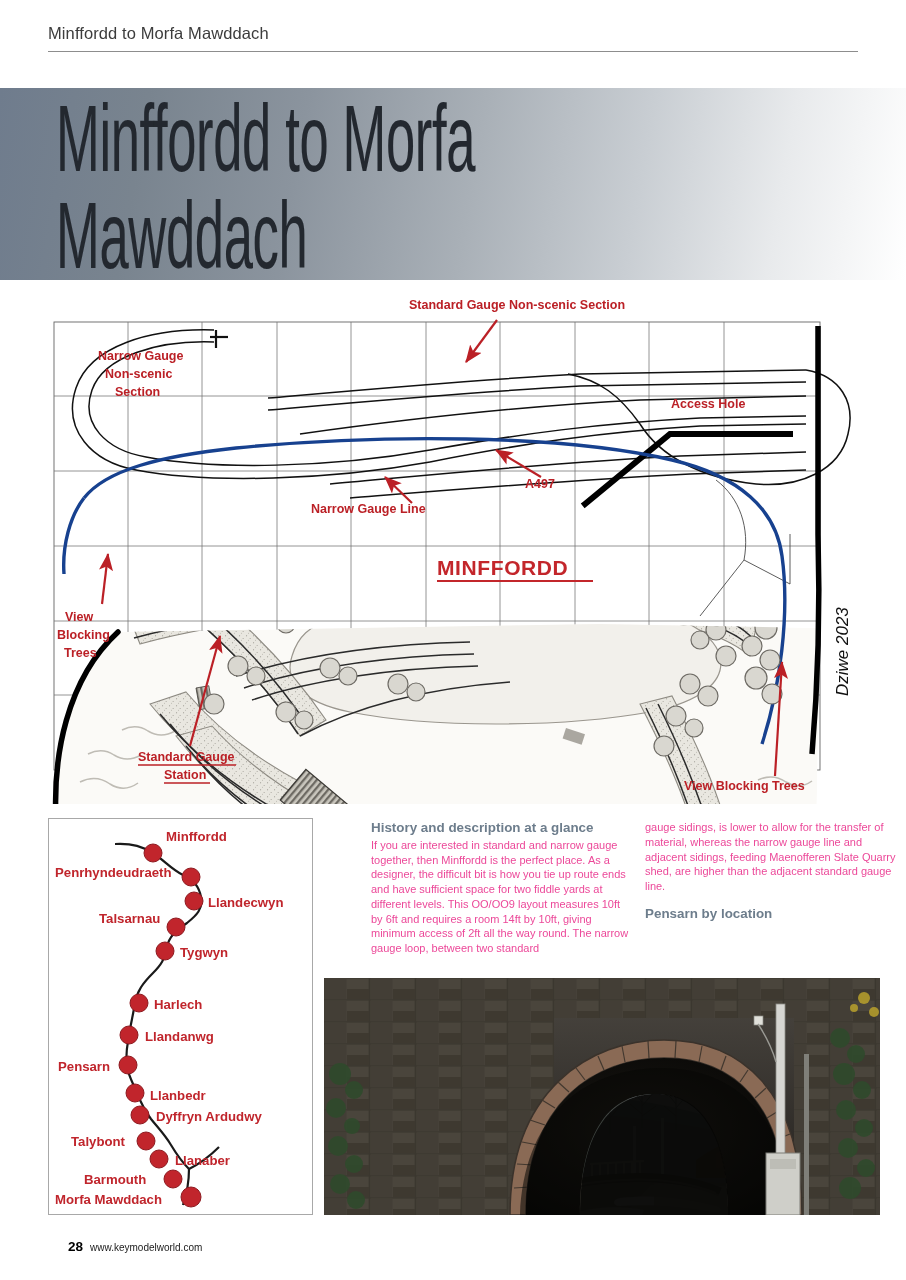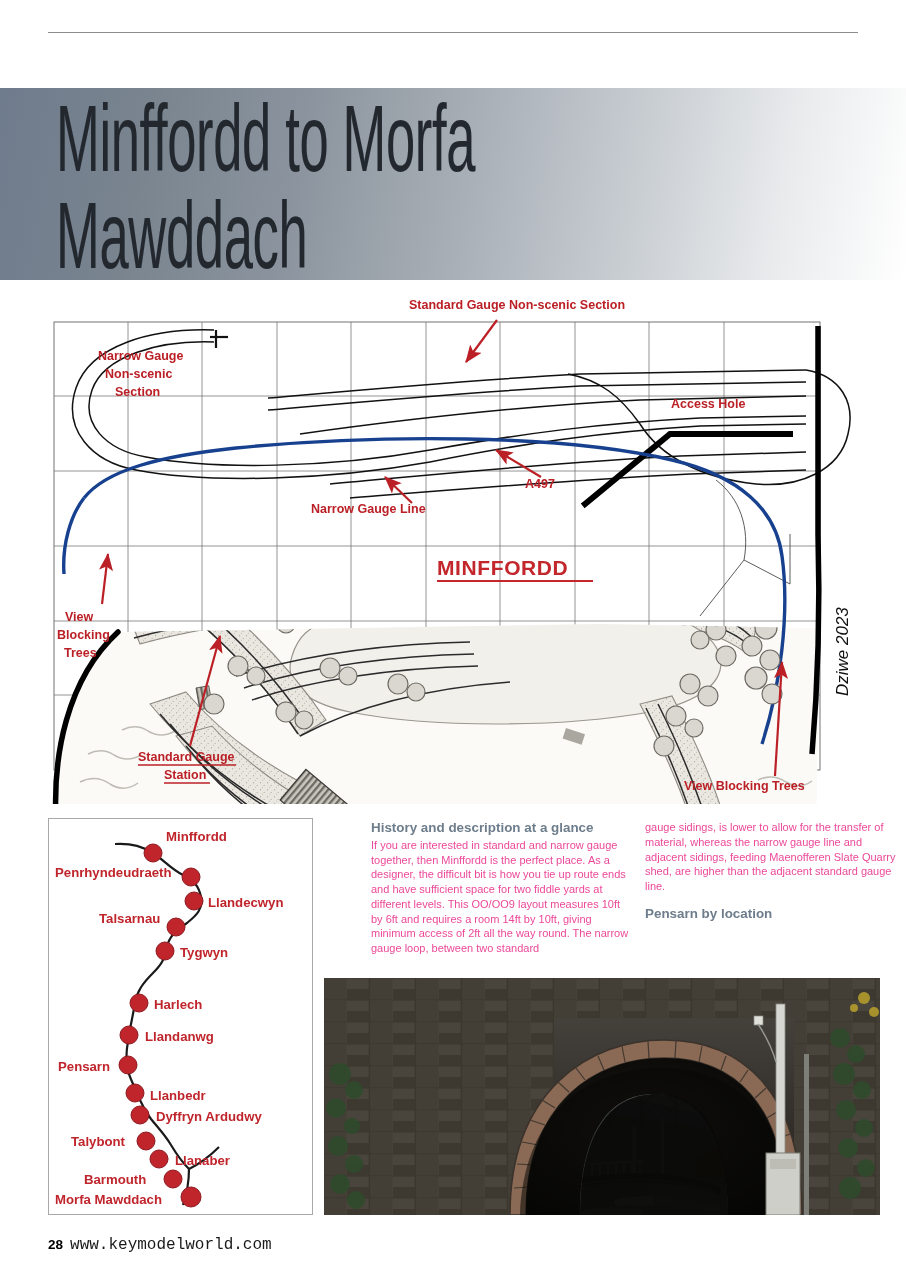--- a/index.html
+++ b/index.html
@@ -87,28 +87,29 @@
 
   
   #photo {
     position: absolute; left: 324px; top: 978px;
     width: 556px; height: 237px; overflow: hidden; background: #11100e;
   }
   #photo svg { display: block; }
 
   
   #footer { position: absolute; left: 48px; bottom: 26px; }
-  #footer .pg { font-weight: 700; font-size: 13.5px; color: #000; }
-  #footer .url { font-size: 16px; color: #1a1a1a; margin-left: 7px; font-family: Liberation Mono, monospace; }
+  #footer .pg { font-weight: 700; font-size: 13.5px; color: #000; margin-left: 20px; }
+  #footer .url { font-size: 10px; color: #1a1a1a; margin-left: 7px; }
   #footer .row { display: flex; align-items: baseline; }
 </style>
 </head>
 <body>
 
 <div id="running-head">
+  <div class="rh-text">Minffordd to Morfa Mawddach</div>
   <div class="rh-rule"></div>
 </div>
 
 <div id="masthead">
   <div class="mh-inner">
     <div class="mh-line l1">Minffordd to Morfa</div>
     <div class="mh-line l2">Mawddach</div>
   </div>
 </div>
 

